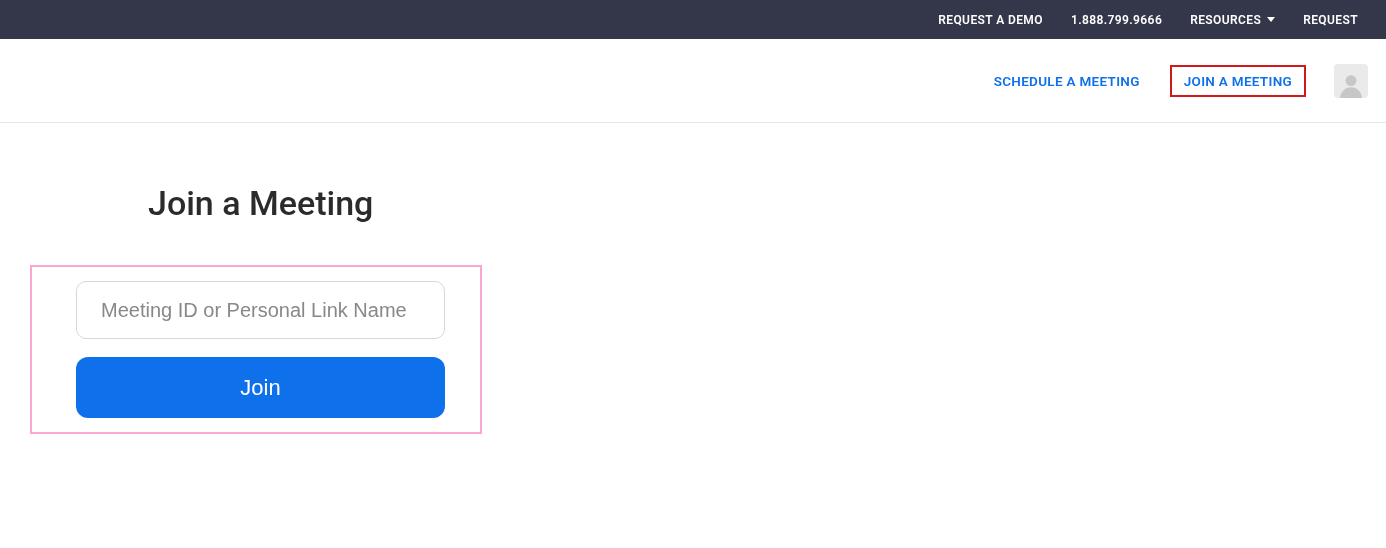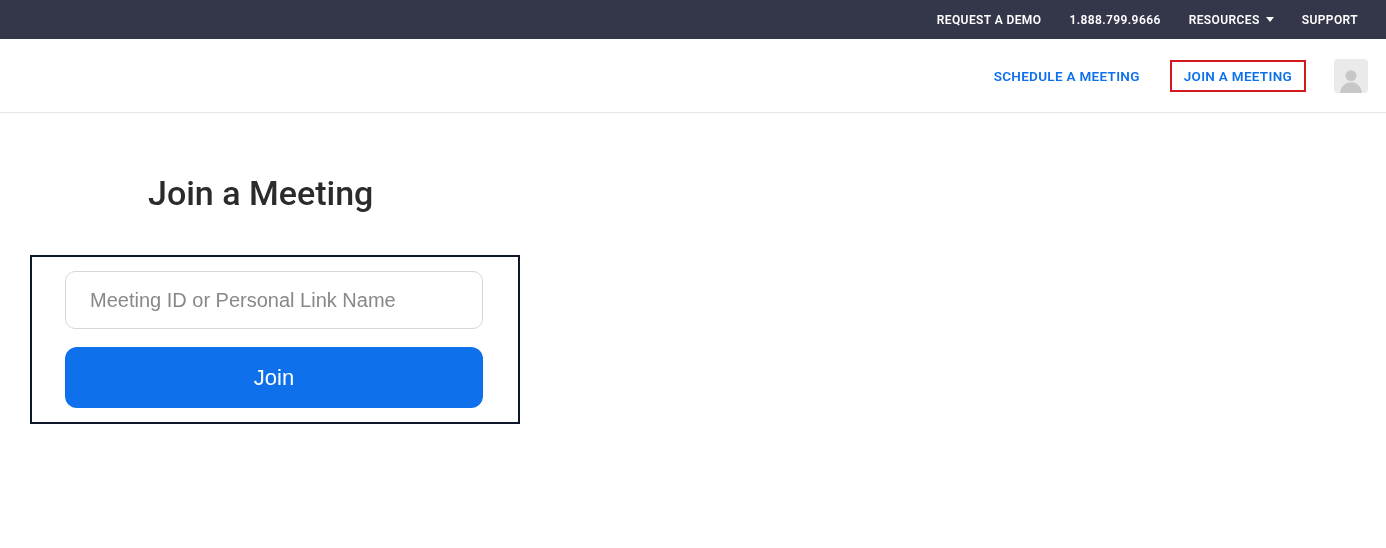--- a/index.html
+++ b/index.html
@@ -29,21 +29,21 @@
     }
     .caret-down {
       width: 0; height: 0;
       border-left: 4px solid transparent;
       border-right: 4px solid transparent;
       border-top: 5px solid #fff;
       display: inline-block;
     }
     .secondbar {
       background: #fff;
-      height: 74px;
+      height: 84px;
       display: flex;
       align-items: center;
       justify-content: flex-end;
       border-bottom: 1px solid #e6e6e6;
       padding: 0 18px 0 0;
       gap: 22px;
     }
     .nav-link {
       color: #0e71eb;
       font-size: 13.5px;
@@ -77,23 +77,23 @@
       padding: 60px 0 0 148px;
       width: 100%;
     }
     .page-title {
       font-size: 34px;
       font-weight: 500;
       color: #2b2b2b;
       margin-bottom: 42px;
     }
     .join-box {
-      border: 2px solid #0f172a;
-      width: 490px;
-      padding: 14px 35px 14px 33px;
+      border: 2px solid #f9a8d4;
+      width: 452px;
+      padding: 14px 35px 14px 44px;
       margin-left: -118px;
     }
     .meeting-input {
       width: 100%;
       height: 58px;
       border: 1px solid #d7d7d7;
       border-radius: 10px;
       font-size: 20px;
       color: #333;
       padding: 0 24px;
@@ -125,21 +125,21 @@
 </head>
 <body>
 
 <div class="topbar">
   <span class="topbar-item">REQUEST A DEMO</span>
   <span class="topbar-item">1.888.799.9666</span>
   <span class="topbar-item">
     <span>RESOURCES</span>
     <span class="caret-down"></span>
   </span>
-  <span class="topbar-item">SUPPORT</span>
+  <span class="topbar-item">REQUEST</span>
 </div>
 
 <div class="secondbar">
   <span class="nav-link">SCHEDULE A MEETING</span>
   <span class="nav-link boxed">JOIN A MEETING</span>
   <span class="avatar-wrap">
     <svg class="avatar-svg" viewBox="0 0 24 24">
         <circle cx="12" cy="8" r="5"></circle>
         <path d="M2 24c0-5.5 4.5-10 10-10s10 4.5 10 10"></path>
       </svg>

